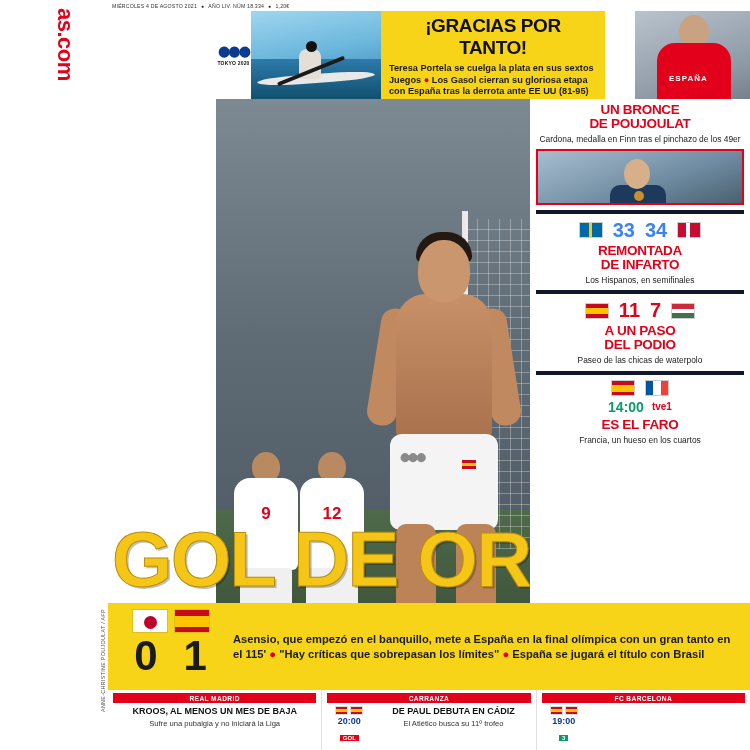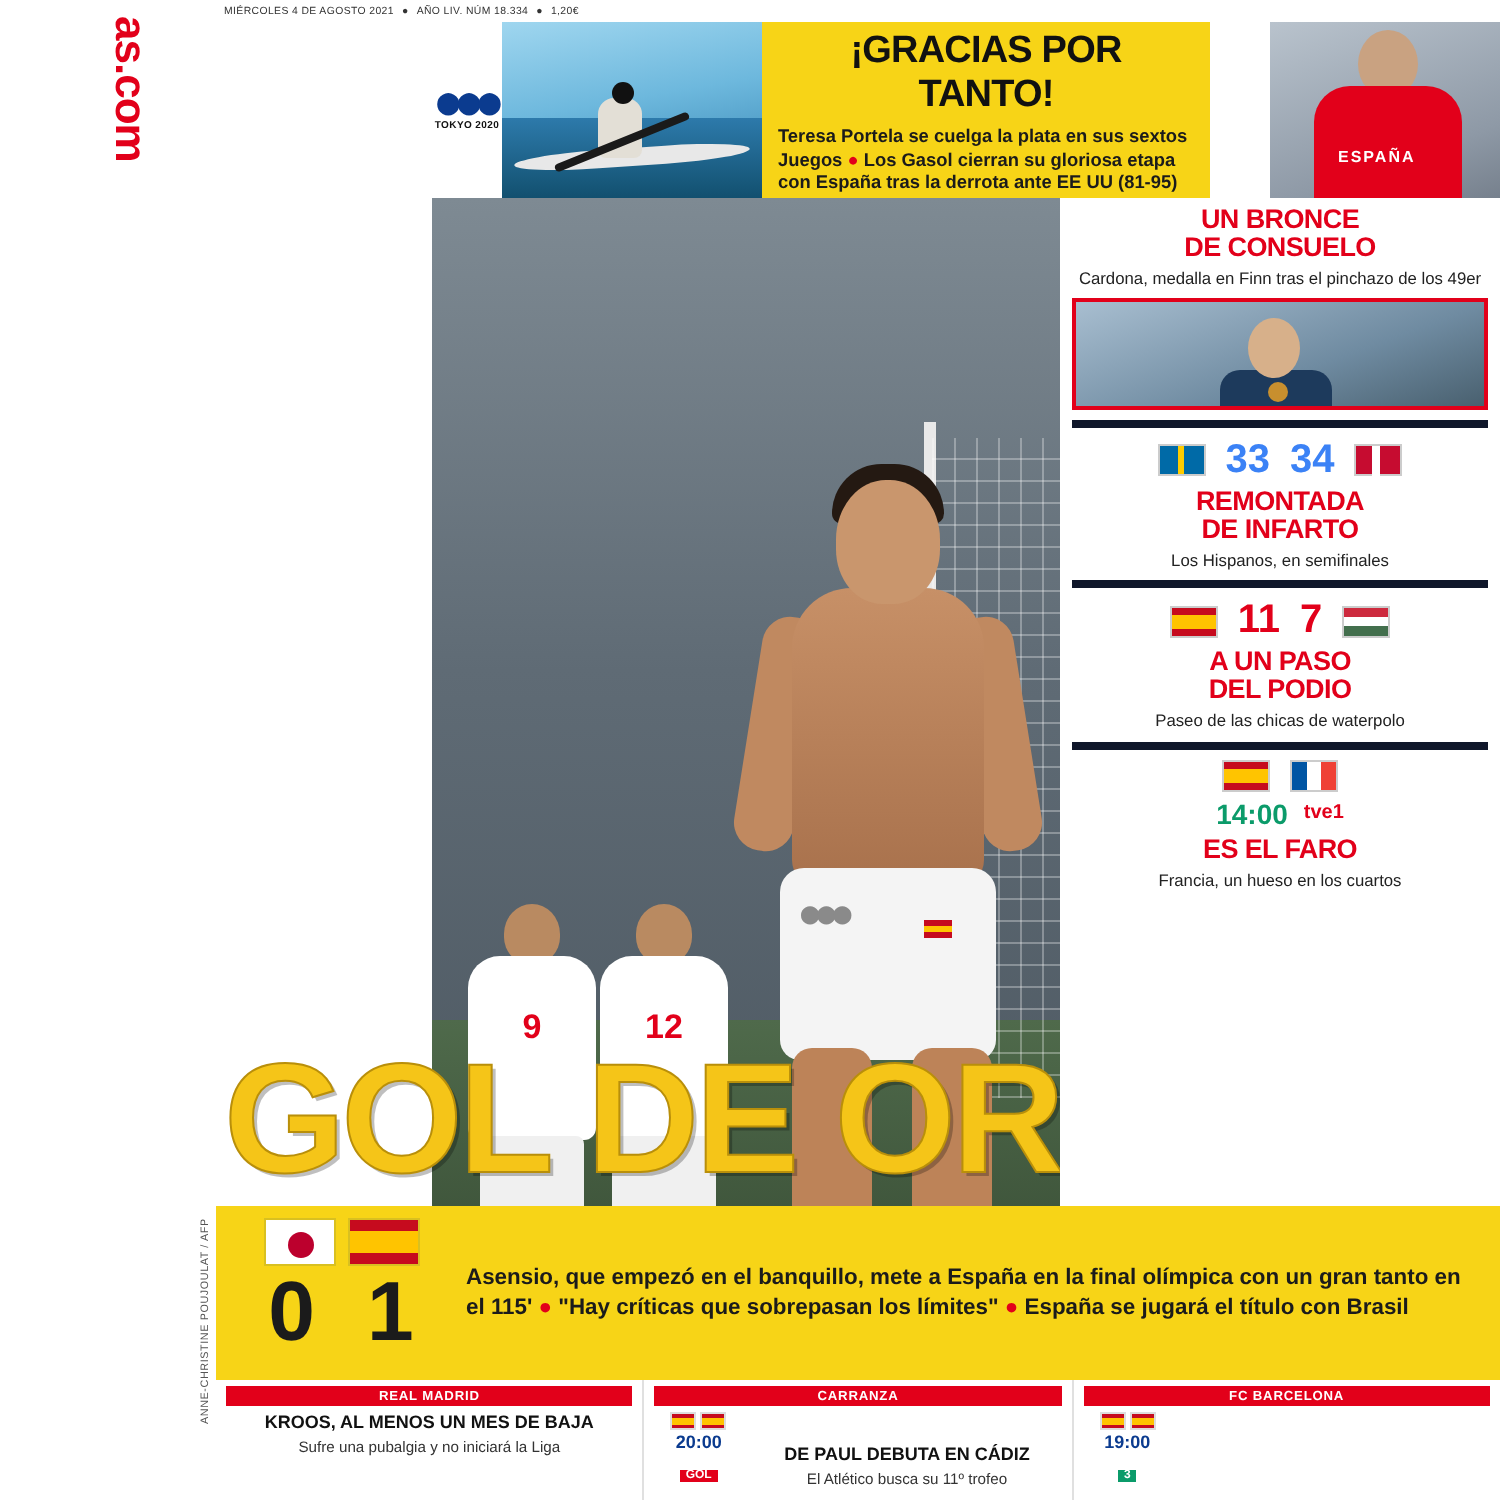--- a/index.html
+++ b/index.html
@@ -426,21 +426,21 @@
         <span>"Hay críticas que sobrepasan los límites"</span>
         <span class="dot">●</span>
         <span>España se jugará el título con Brasil</span>
       </div>
     </div>
 
     <div class="rail" style="left:422px;">
 
       <div class="sec">
         <h3 class="red">UN BRONCE</h3>
-        <h3 class="red">DE CONSUELO</h3>
+        <h3 class="red">DE POUJOULAT</h3>
         <p class="sub">Cardona, medalla en Finn tras el pinchazo de los 49er</p>
         <div class="medal-photo">
           <div class="mb"></div>
           <div class="mh"></div>
           <div class="md"></div>
         </div>
       </div>
 
       <div class="sec">
         <div class="scoreline">
@@ -493,21 +493,21 @@
         <div class="bflex" style="margin-top:3px;">
           <div class="bbadge">
             <div class="flags">
               <div class="f fg-es"></div>
               <div class="f fg-es"></div>
             </div>
             <div class="t">20:00</div>
             <div class="ch">GOL</div>
           </div>
           <div class="btxt">
-            <div class="btitle" style="margin-top:16px;">DE PAUL DEBUTA EN CÁDIZ</div>
+            <div class="btitle" style="margin-top:0;">DE PAUL DEBUTA EN CÁDIZ</div>
             <div class="bsub">El Atlético busca su 11º trofeo</div>
           </div>
         </div>
       </div>
 
       <div class="bcol">
         <div class="bhead">FC BARCELONA</div>
         <div class="bflex" style="margin-top:3px;">
           <div class="bbadge">
             <div class="flags">

